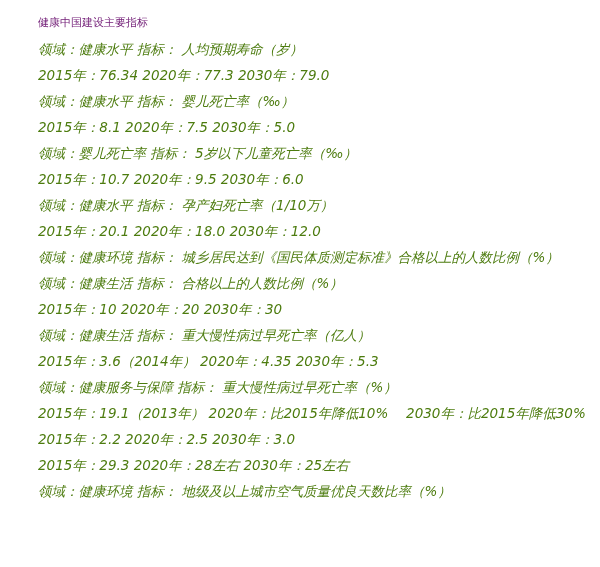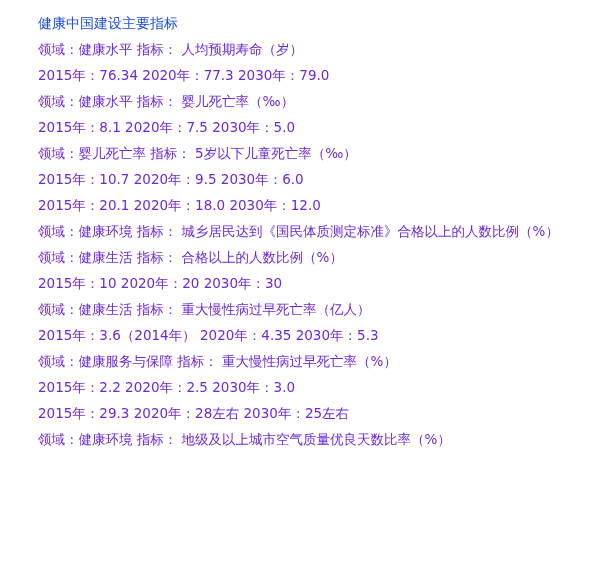--- a/index.html
+++ b/index.html
@@ -12,47 +12,50 @@
     background: #ffffff;
     font-family: "DejaVu Sans", "Liberation Sans", sans-serif;
     color: #000000;
     overflow: hidden;
   }
   #doc {
     padding: 10px 0 0 38px;
     box-sizing: border-box;
   }
   .title {
-    font-size: 14px;
+    font-size: 11px;
     line-height: 26px;
-    color: #1d4ed8;
+    color: #701a75;
     white-space: nowrap;
   }
   .line {
     font-size: 13.5px;
     line-height: 26px;
-    color: #6d28d9;
+    color: #4d7c0f;
     white-space: nowrap;
+    font-style: italic;
   }
 </style>
 </head>
 <body>
 
 <div id="doc">
   <div class="title">健康中国建设主要指标</div>
   <div class="line">领域：健康水平 指标：  人均预期寿命（岁）</div>
   <div class="line">2015年：76.34 2020年：77.3 2030年：79.0</div>
   <div class="line">领域：健康水平 指标：  婴儿死亡率（‰）</div>
   <div class="line">2015年：8.1 2020年：7.5 2030年：5.0</div>
   <div class="line">领域：婴儿死亡率 指标：  5岁以下儿童死亡率（‰）</div>
   <div class="line">2015年：10.7 2020年：9.5 2030年：6.0</div>
+  <div class="line">领域：健康水平 指标：  孕产妇死亡率（1/10万）</div>
   <div class="line">2015年：20.1 2020年：18.0 2030年：12.0</div>
   <div class="line">领域：健康环境 指标：  城乡居民达到《国民体质测定标准》合格以上的人数比例（%）</div>
   <div class="line">领域：健康生活 指标：  合格以上的人数比例（%）</div>
   <div class="line">2015年：10 2020年：20 2030年：30</div>
   <div class="line">领域：健康生活 指标：  重大慢性病过早死亡率（亿人）</div>
   <div class="line">2015年：3.6（2014年） 2020年：4.35 2030年：5.3</div>
   <div class="line">领域：健康服务与保障 指标：  重大慢性病过早死亡率（%）</div>
+  <div class="line">2015年：19.1（2013年） 2020年：比2015年降低10%　 2030年：比2015年降低30%</div>
   <div class="line">2015年：2.2 2020年：2.5 2030年：3.0</div>
   <div class="line">2015年：29.3 2020年：28左右 2030年：25左右</div>
   <div class="line">领域：健康环境 指标：  地级及以上城市空气质量优良天数比率（%）</div>
 
 </div>
 
 </body></html>

